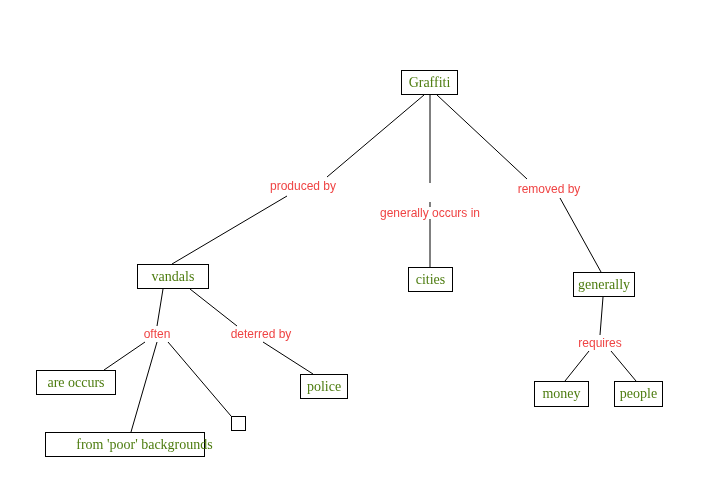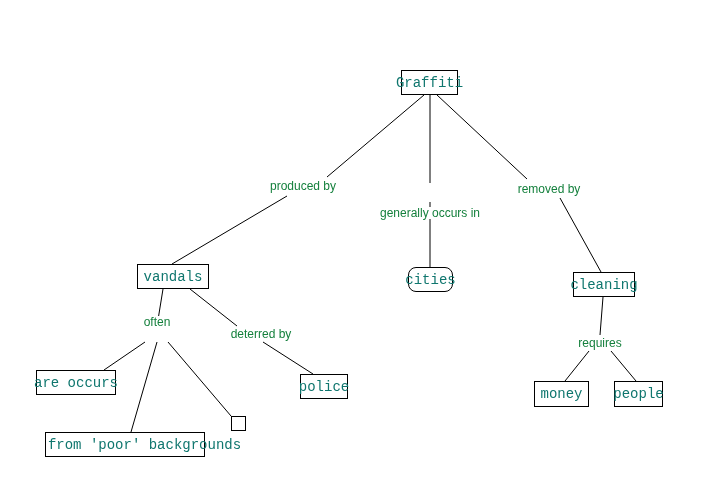--- a/index.html
+++ b/index.html
@@ -20,36 +20,36 @@
     left: 0;
     top: 0;
     width: 704px;
     height: 496px;
   }
   .node {
     position: absolute;
     box-sizing: border-box;
     border: 1px solid #000000;
     background: #ffffff;
-    font-family: Liberation Mono, monospace;
+    font-family: Liberation Serif, serif;
     font-size: 14px;
     line-height: 1;
-    color: #0f766e;
+    color: #4d7c0f;
     display: flex;
     align-items: center;
     justify-content: center;
     white-space: nowrap;
     padding: 0 5px;
   }
   .link-label {
     position: absolute;
     font-family: "Liberation Sans", sans-serif;
     font-size: 12px;
     line-height: 1;
-    color: #15803d;
+    color: #ef4444;
     background: #ffffff;
     white-space: nowrap;
     padding: 0 2px;
     transform: translate(-50%, -50%);
   }
 </style>
 </head>
 <body>
 
 <div id="canvas">
@@ -66,30 +66,30 @@
       <line x1="157" y1="342" x2="131" y2="432" stroke="#000000" stroke-width="1"></line>
       <line x1="168" y1="342" x2="231" y2="416" stroke="#000000" stroke-width="1"></line>
       <line x1="263" y1="342" x2="313" y2="374" stroke="#000000" stroke-width="1"></line>
       <line x1="603" y1="297" x2="600" y2="335" stroke="#000000" stroke-width="1"></line>
       <line x1="589" y1="351" x2="565" y2="381" stroke="#000000" stroke-width="1"></line>
       <line x1="611" y1="351" x2="636" y2="381" stroke="#000000" stroke-width="1"></line>
     </svg>
   <div id="node-layer">
       <div class="node" style="left: 401px; top: 70px; width: 57px; height: 25px;">Graffiti</div>
       <div class="node" style="left: 137px; top: 264px; width: 72px; height: 25px;">vandals</div>
-      <div class="node" style="left: 408px; top: 267px; width: 45px; height: 25px; border-radius: 8px;">cities</div>
-      <div class="node" style="left: 573px; top: 272px; width: 62px; height: 25px;">cleaning</div>
+      <div class="node" style="left: 408px; top: 267px; width: 45px; height: 25px;">cities</div>
+      <div class="node" style="left: 573px; top: 272px; width: 62px; height: 25px;">generally</div>
       <div class="node" style="left: 36px; top: 370px; width: 80px; height: 25px;">are occurs</div>
       <div class="node" style="left: 45px; top: 432px; width: 160px; height: 25px; padding-left: 44px;">from 'poor' backgrounds</div>
       <div class="node" style="left: 231px; top: 416px; width: 15px; height: 15px;"></div>
       <div class="node" style="left: 300px; top: 374px; width: 48px; height: 25px;">police</div>
       <div class="node" style="left: 534px; top: 381px; width: 55px; height: 26px;">money</div>
       <div class="node" style="left: 614px; top: 381px; width: 49px; height: 26px; text-align: center;">people</div>
     </div>
   <div id="label-layer">
       <div class="link-label" style="left: 303px; top: 186px;">produced by</div>
       <div class="link-label" style="left: 430px; top: 193px; margin-top: 20px;">generally occurs in</div>
       <div class="link-label" style="left: 549px; top: 189px;">removed by</div>
-      <div class="link-label" style="left: 157px; top: 322px;">often</div>
+      <div class="link-label" style="left: 157px; top: 334px;">often</div>
       <div class="link-label" style="left: 261px; top: 334px;">deterred by</div>
       <div class="link-label" style="left: 600px; top: 343px;">requires</div>
     </div>
 </div>
 
 </body></html>

